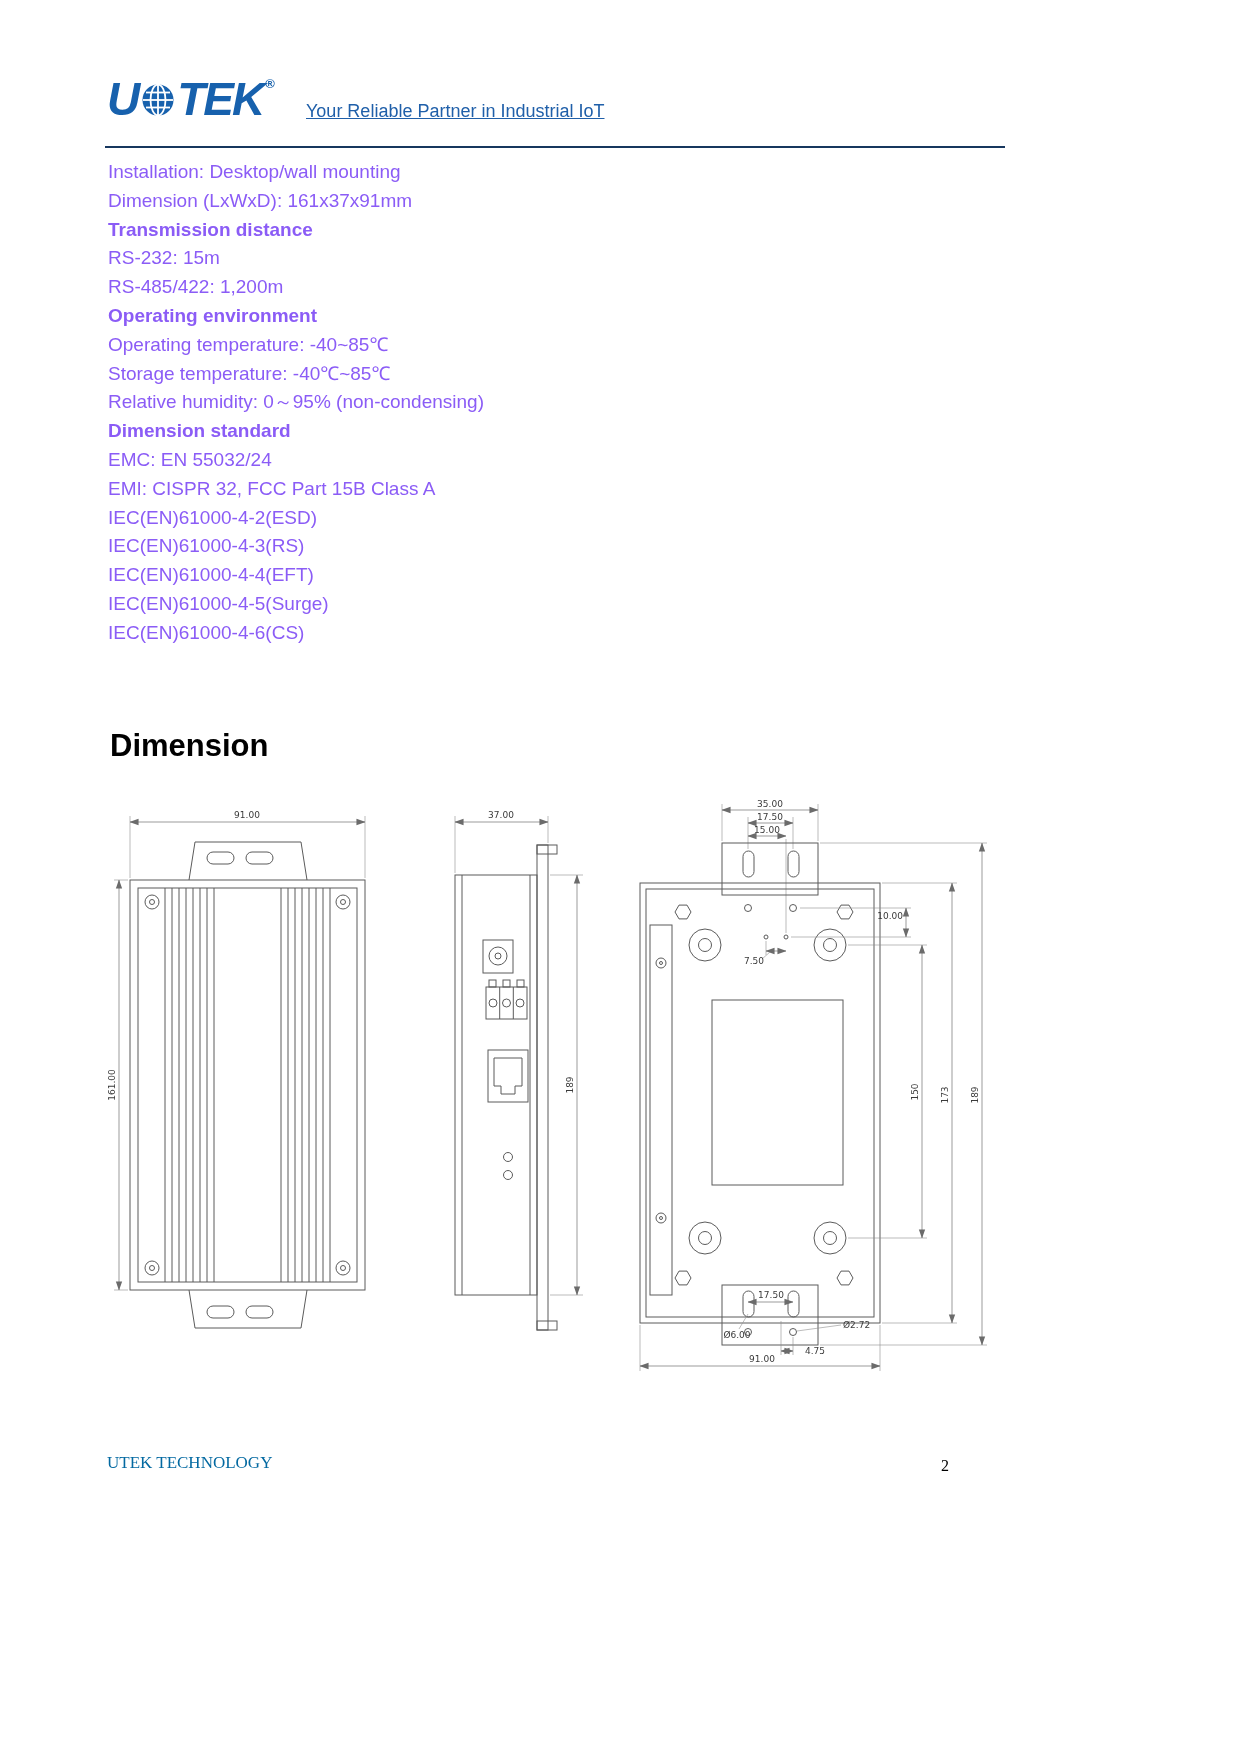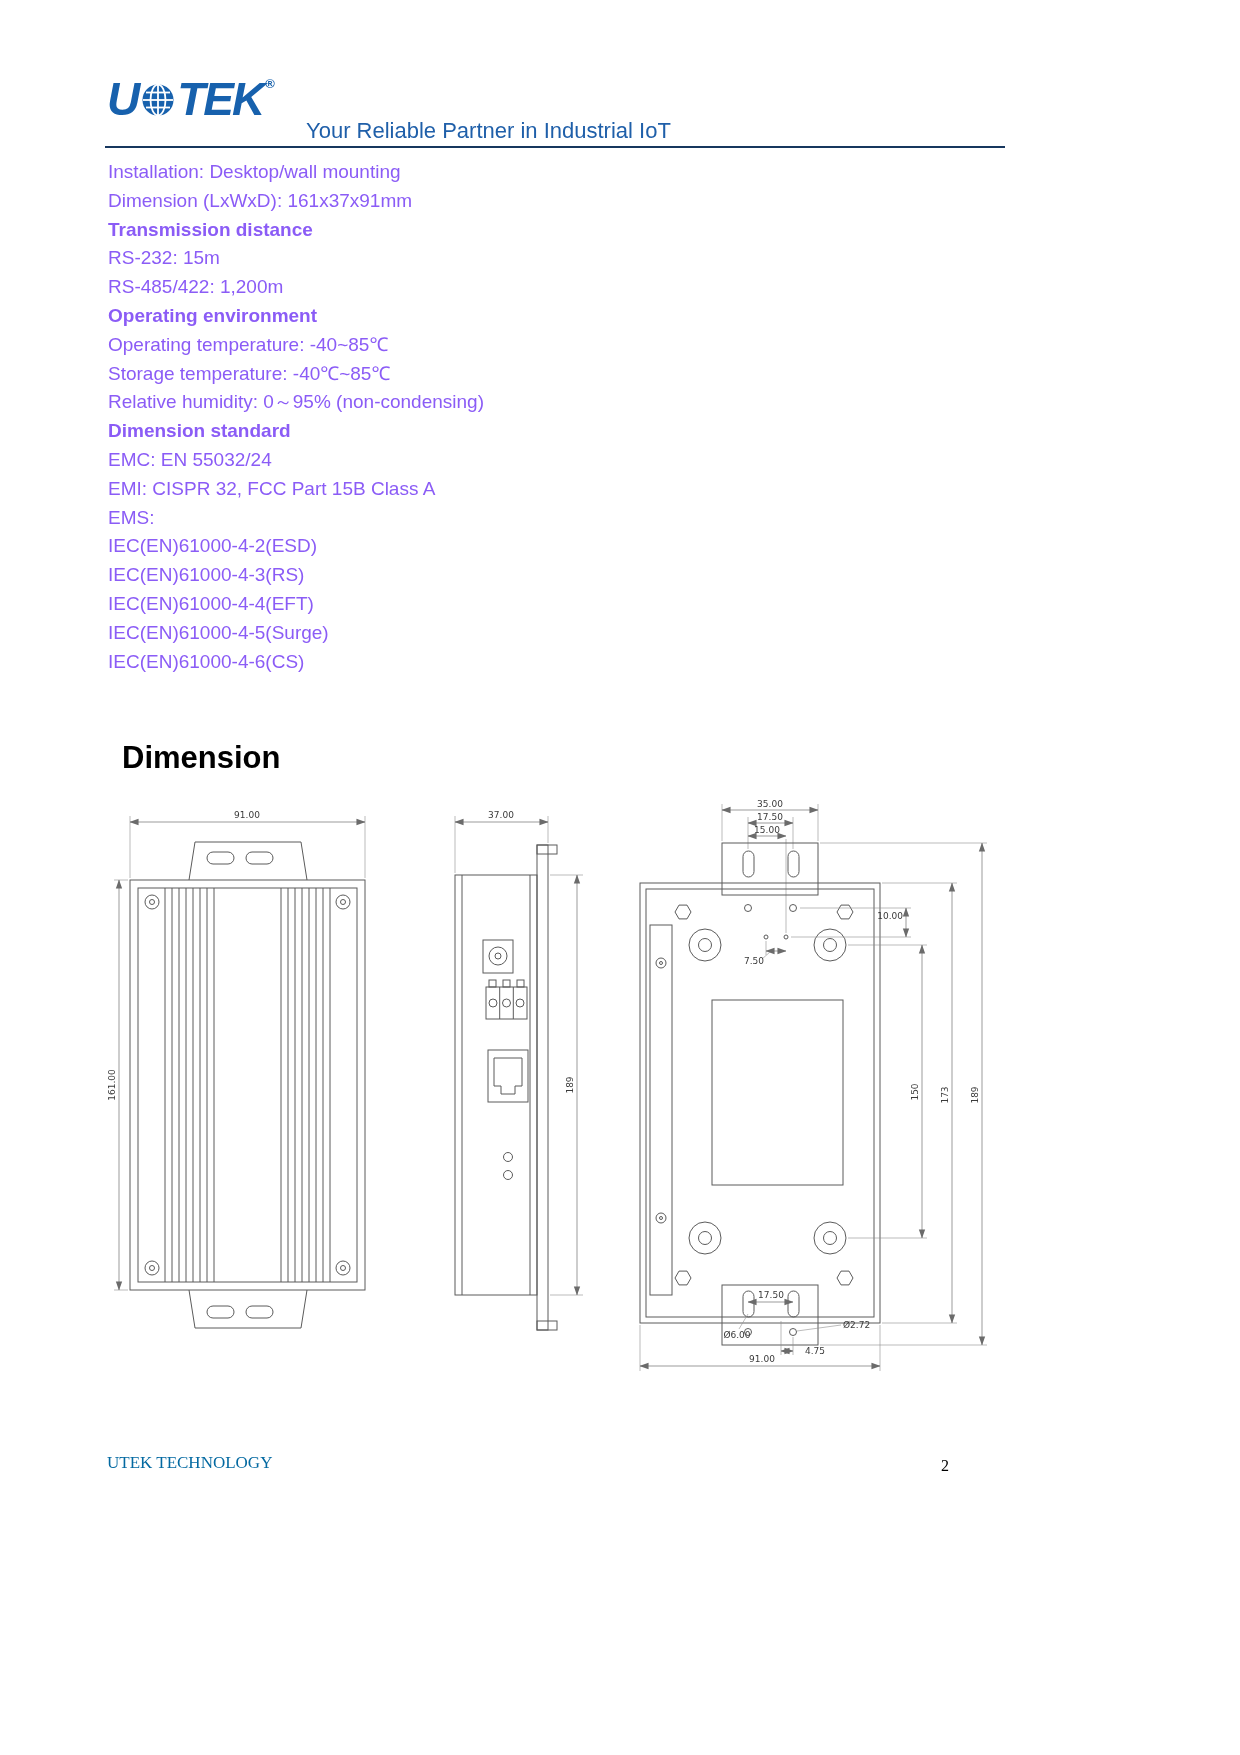--- a/index.html
+++ b/index.html
@@ -8,27 +8,27 @@
     font-family:"Liberation Sans", sans-serif; color:#111; overflow:hidden;
   }
   
   .logo { position:absolute; left:107px; top:76px; display:flex; align-items:flex-start; }
   .logo-txt {
     font-weight:bold; font-style:italic; font-size:46px; line-height:46px;
     color:#1761ad; letter-spacing:-2px;
   }
   .globe { width:36px; height:36px; margin:6px 1px 0 2px; }
   .logo-reg { font-size:13px; font-style:normal; color:#1761ad; font-weight:bold; margin-left:2px; }
-  .tagline { position:absolute; left:306px; top:118px; font-size:22px; color:#1f5fa9; }
+  .tagline { position:absolute; left:306px; top:101px; font-size:18px; color:#1f5fa9;text-decoration:underline; }
   .header-rule { position:absolute; left:105px; top:146px; width:900px; height:2px; background:#17375e; }
   
   .specs { position:absolute; left:108px; top:158px; font-size:19px; line-height:28.8px; color:#8b5cf6; }
   .spec-line.bold { font-weight:bold; }
   
-  .dim-title { position:absolute; left:106px; top:724px; margin:16px; font-size:31px; font-weight:bold; color:#000; }
+  .dim-title { position:absolute; left:106px; top:724px; margin:4px; font-size:31px; font-weight:bold; color:#000; }
   
   .drawing { position:absolute; left:105px; top:795px; }
   .obj { fill:none; stroke:#5b5b5b; stroke-width:1; }
   .ext { fill:none; stroke:#8f8f8f; stroke-width:0.6; }
   .dim { fill:none; stroke:#707070; stroke-width:0.7; }
   .dtx { font-family:"DejaVu Sans", sans-serif; font-size:9px; fill:#3a3a3a; }
   
   .footer-company { position:absolute; left:107px; top:1453px; font-family:"Liberation Serif", serif; font-size:17px; color:#0369a1; }
   .footer-page { position:absolute; left:941px; top:1457px; font-family:"Liberation Serif", serif; font-size:16px; color:#000; }
 </style>
@@ -61,21 +61,20 @@
     <div class="spec-line bold">Transmission distance</div>
     <div class="spec-line">RS-232: 15m</div>
     <div class="spec-line">RS-485/422: 1,200m</div>
     <div class="spec-line bold">Operating environment</div>
     <div class="spec-line">Operating temperature: -40~85℃</div>
     <div class="spec-line">Storage temperature: -40℃~85℃</div>
     <div class="spec-line">Relative humidity: 0～95% (non-condensing)</div>
     <div class="spec-line bold">Dimension standard</div>
     <div class="spec-line">EMC: EN 55032/24</div>
     <div class="spec-line">EMI: CISPR 32, FCC Part 15B Class A</div>
-    <div class="spec-line">EMS:</div>
     <div class="spec-line">IEC(EN)61000-4-2(ESD)</div>
     <div class="spec-line">IEC(EN)61000-4-3(RS)</div>
     <div class="spec-line">IEC(EN)61000-4-4(EFT)</div>
     <div class="spec-line">IEC(EN)61000-4-5(Surge)</div>
     <div class="spec-line">IEC(EN)61000-4-6(CS)</div>
   </section>
 
   <h1 class="dim-title">Dimension</h1>
 
   <svg class="drawing" width="900" height="585" viewBox="0 0 900 585">

